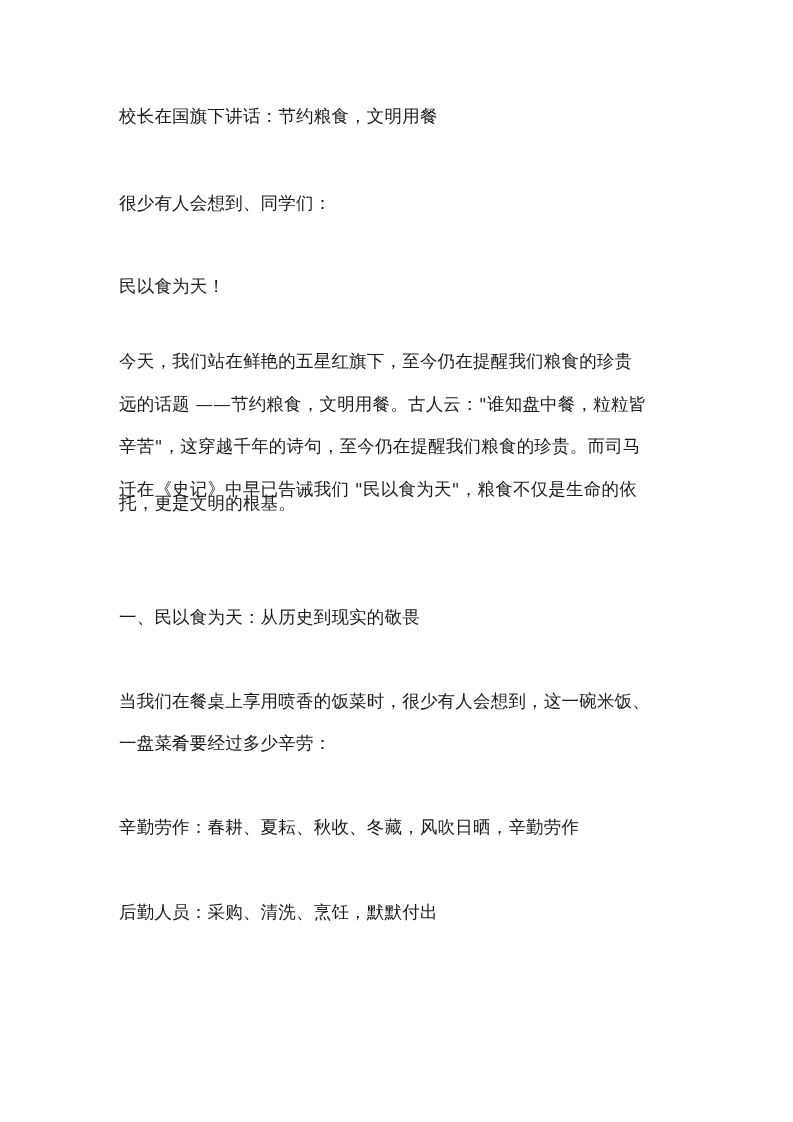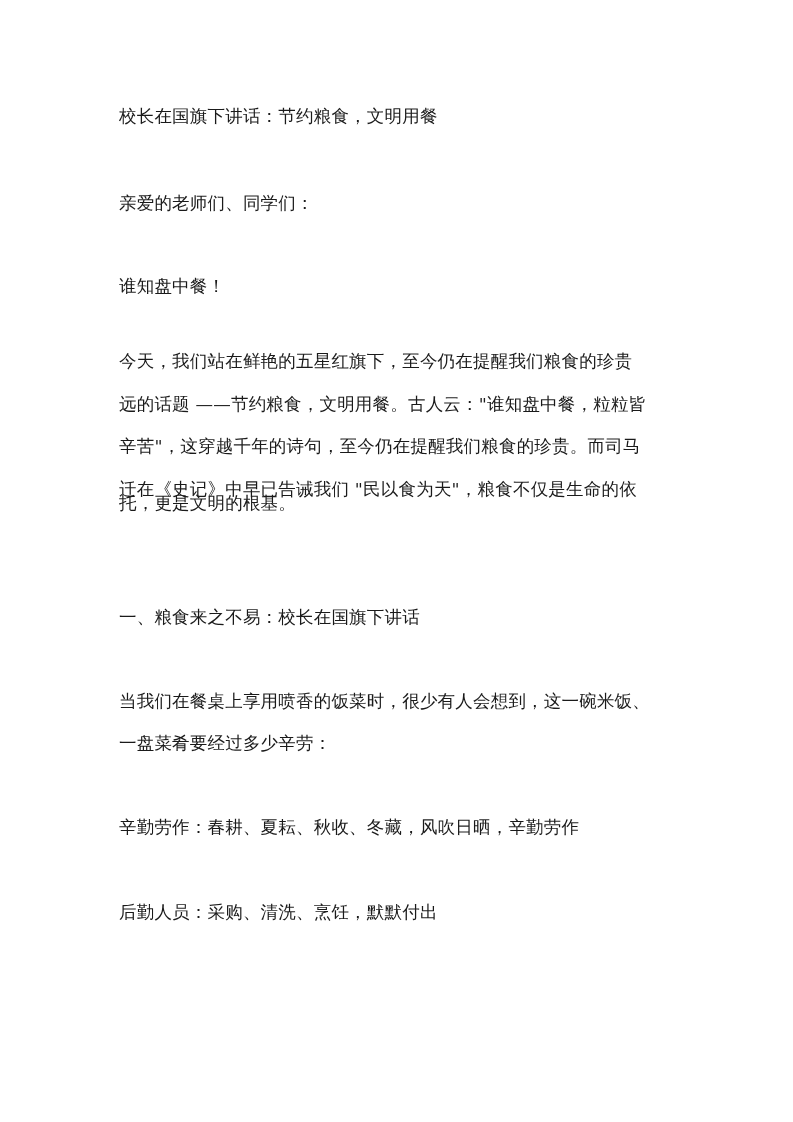--- a/index.html
+++ b/index.html
@@ -29,29 +29,29 @@
       line-height: 22px;
       white-space: nowrap;
       letter-spacing: 0.2px;
     }
   </style>
 </head>
 <body>
 
 <div class="page">
   <div class="line" style="top:105px">校长在国旗下讲话：节约粮食，文明用餐</div>
-  <div class="line" style="top:192px">亲爱的老师们、同学们：</div>
-  <div class="line" style="top:275px">谁知盘中餐！</div>
+  <div class="line" style="top:192px">很少有人会想到、同学们：</div>
+  <div class="line" style="top:275px">民以食为天！</div>
 
   <div class="line" style="top:350px">今天，我们站在鲜艳的五星红旗下，至今仍在提醒我们粮食的珍贵</div>
   <div class="line" style="top:393px">远的话题 ——节约粮食，文明用餐。古人云："谁知盘中餐，粒粒皆</div>
   <div class="line" style="top:435px">辛苦"，这穿越千年的诗句，至今仍在提醒我们粮食的珍贵。而司马</div>
   <div class="line" style="top:478px">迁在《史记》中早已告诫我们 "民以食为天"，粮食不仅是生命的依</div>
   <div class="line" style="top:492px">托，更是文明的根基。</div>
 
-  <div class="line" style="top:606px">一、粮食来之不易：校长在国旗下讲话</div>
+  <div class="line" style="top:606px">一、民以食为天：从历史到现实的敬畏</div>
 
   <div class="line" style="top:732px">一盘菜肴要经过多少辛劳：</div>
   <div class="line" style="top:690px">当我们在餐桌上享用喷香的饭菜时，很少有人会想到，这一碗米饭、</div>
 
   <div class="line" style="top:816px">辛勤劳作：春耕、夏耘、秋收、冬藏，风吹日晒，辛勤劳作</div>
   <div class="line" style="top:901px">后勤人员：采购、清洗、烹饪，默默付出</div>
 </div>
 
 </body></html>

